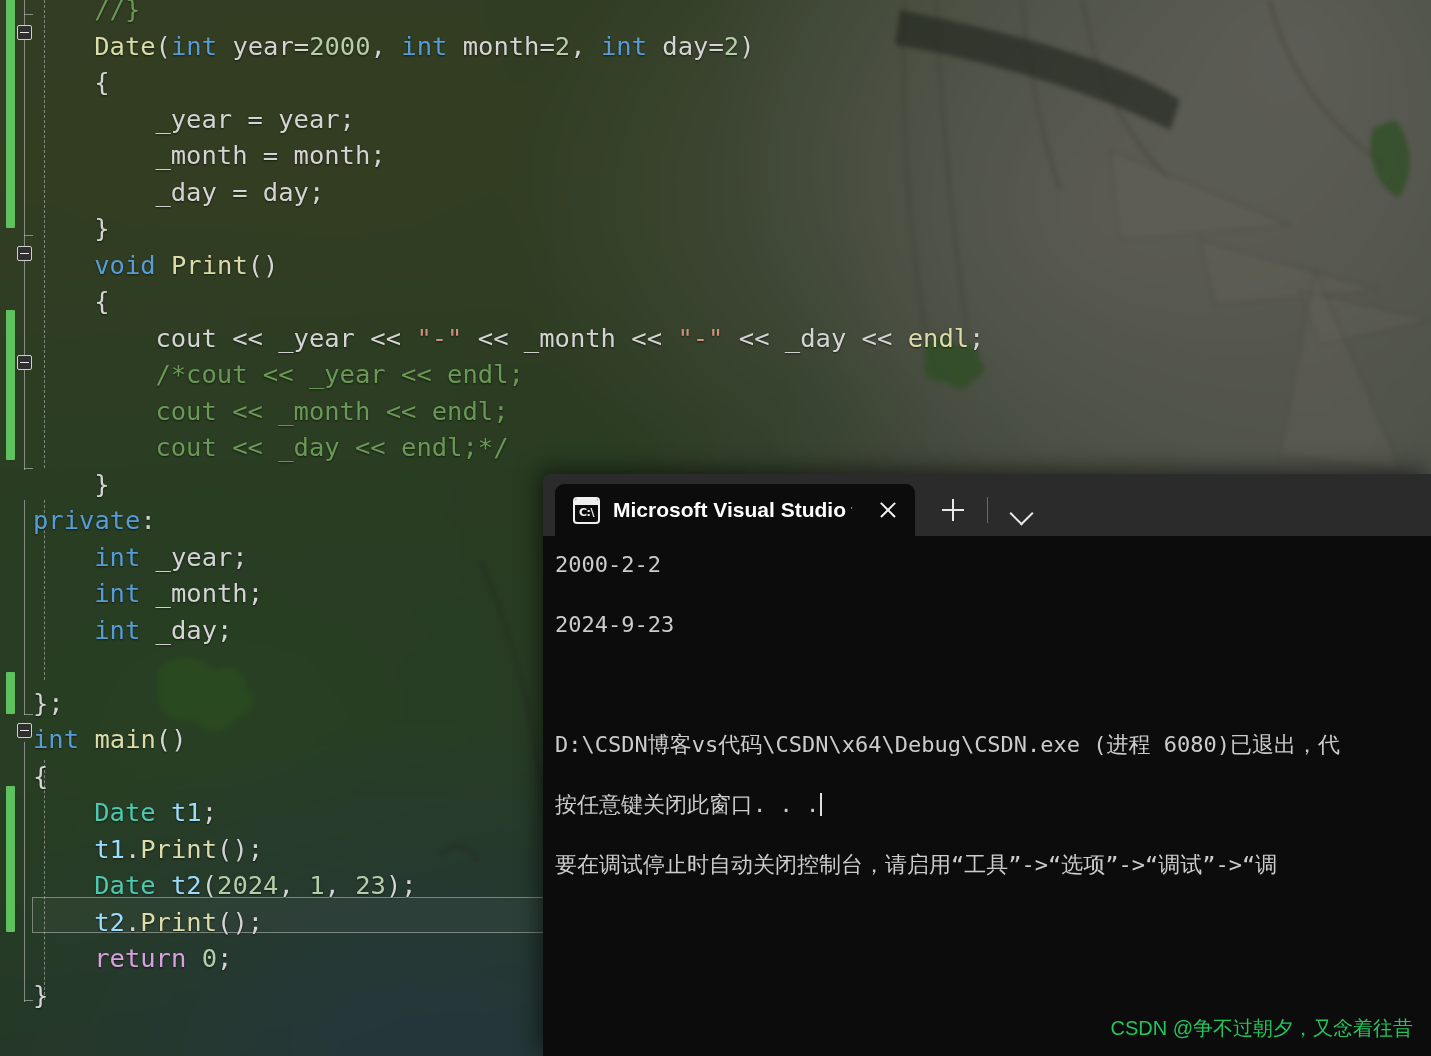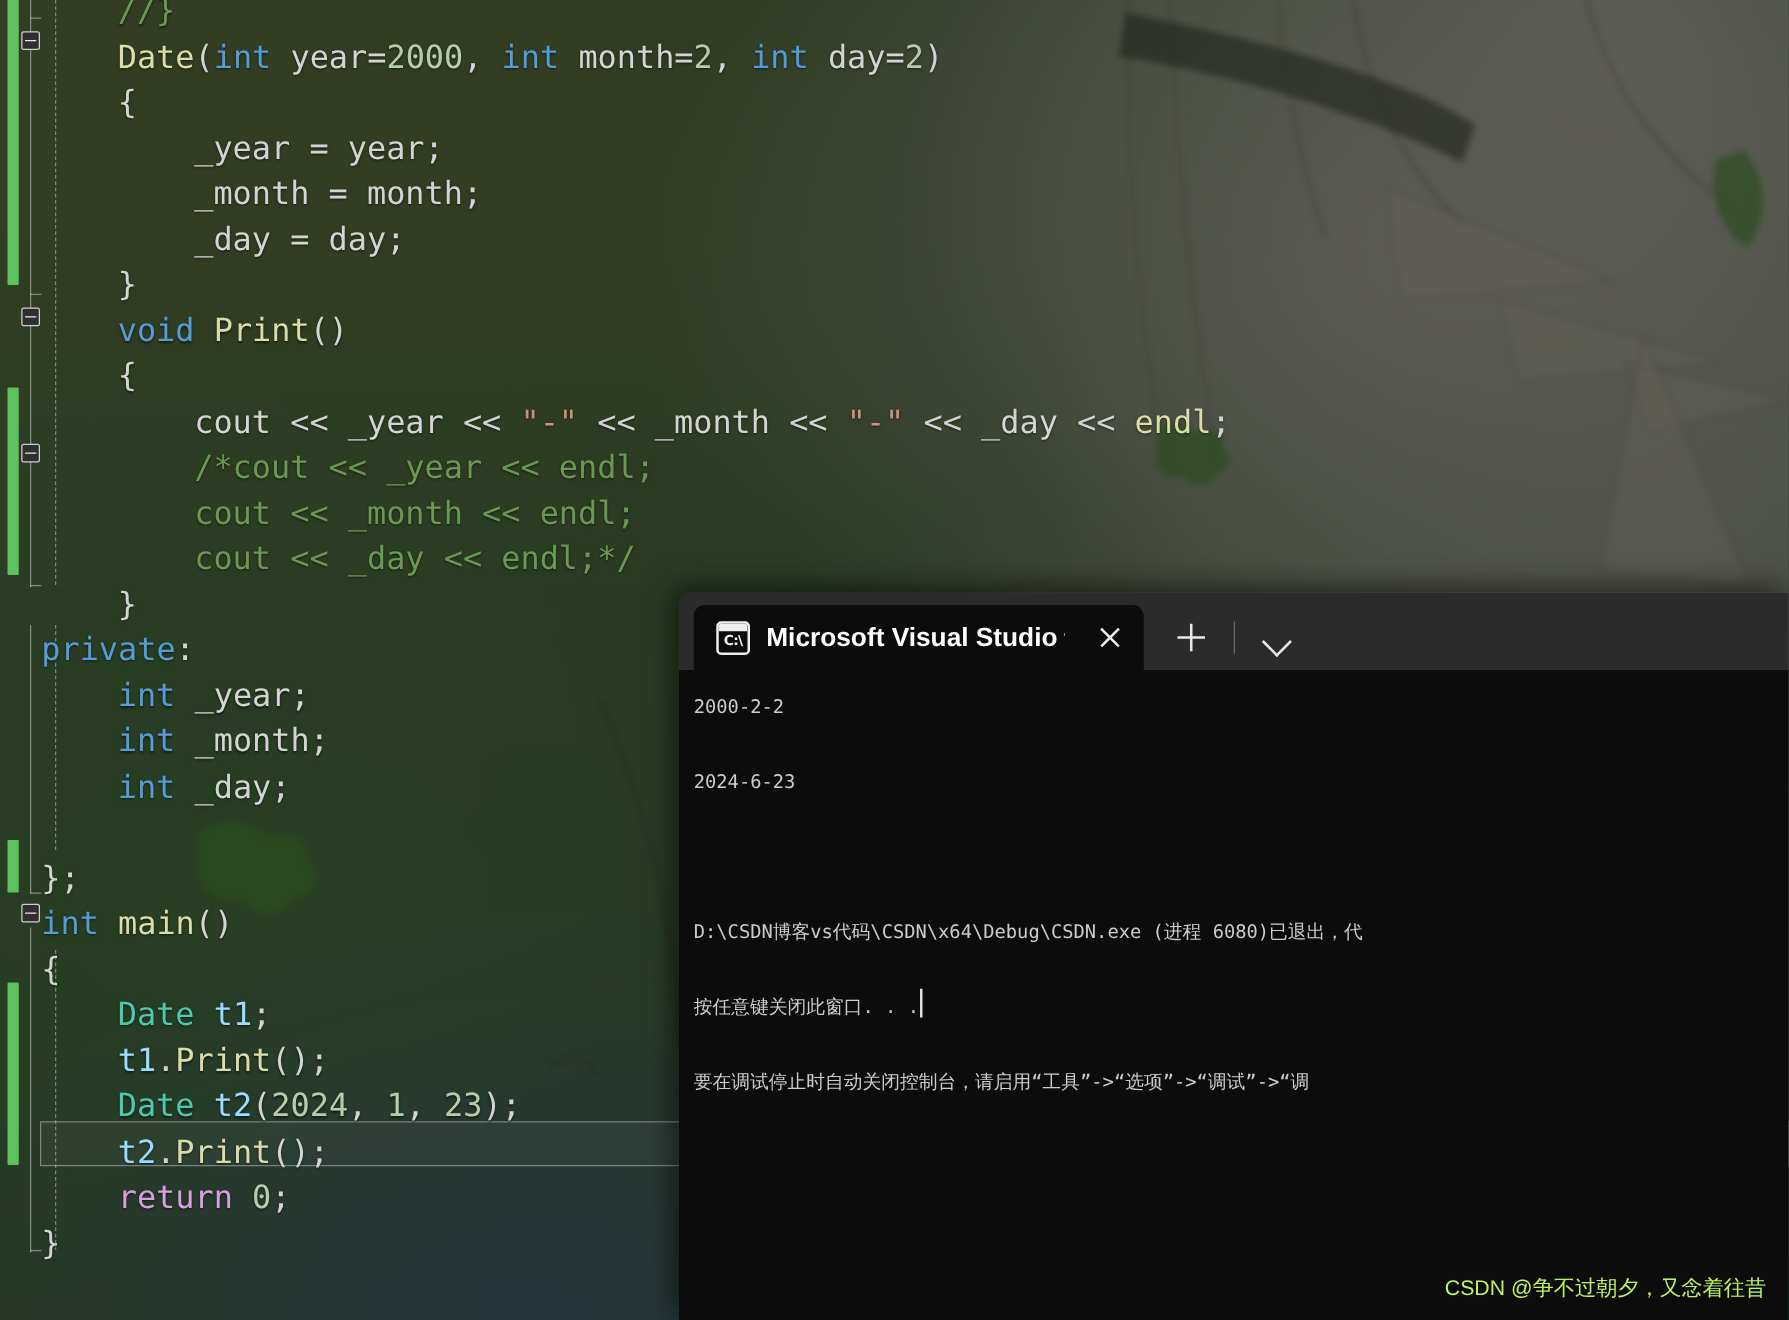--- a/index.html
+++ b/index.html
@@ -270,21 +270,21 @@
 
   .console-body {
     position: relative;
     height: 520px;
     background: #0c0c0c;
     padding: 14px 0 0 12px;
     overflow: hidden;
   }
   .console-text {
     font-family: "DejaVu Sans Mono", "Liberation Mono", monospace;
-    font-size: 15px;
+    font-size: 22px;
     line-height: 30px;
     color: #cccccc;
     white-space: pre;
   }
   .console-text .blank { display: block; height: 30px; }
   .console-line { display: block; }
   .console-caret {
     display: inline-block;
     width: 2px;
     height: 23px;
@@ -292,22 +292,22 @@
     vertical-align: -4px;
     margin-left: 1px;
   }
 
   .watermark {
     position: absolute;
     right: 18px;
     bottom: 14px;
     z-index: 40;
     font-family: "Liberation Sans", "DejaVu Sans", sans-serif;
-    font-size: 17px;
-    color: #bef264;
+    font-size: 20px;
+    color: #22c55e;
     white-space: nowrap;
   }
 </style>
 </head>
 <body>
 
 <div id="root">
 
   <div class="editor-surface">
     <div class="wallpaper"></div>
@@ -388,21 +388,21 @@
 
       <div class="tabbar-actions">
         <span class="new-tab-btn"></span>
         <span class="tabbar-divider"></span>
         <span class="dropdown-btn"></span>
       </div>
     </div>
 
     <div class="console-body">
       <div class="console-text" id="console-text"><span class="console-line">2000-2-2</span>
-<span class="console-line">2024-6-23</span>
+<span class="console-line">2024-9-23</span>
 <span class="blank"></span>
 <span class="console-line">D:\CSDN博客vs代码\CSDN\x64\Debug\CSDN.exe (进程 6080)已退出，代</span>
 <span class="console-line">按任意键关闭此窗口. . .<span class="console-caret"></span></span>
 <span class="console-line">要在调试停止时自动关闭控制台，请启用“工具”-&gt;“选项”-&gt;“调试”-&gt;“调</span>
 </div>
     </div>
   </div>
 
   <div class="watermark">CSDN @争不过朝夕，又念着往昔</div>
 

